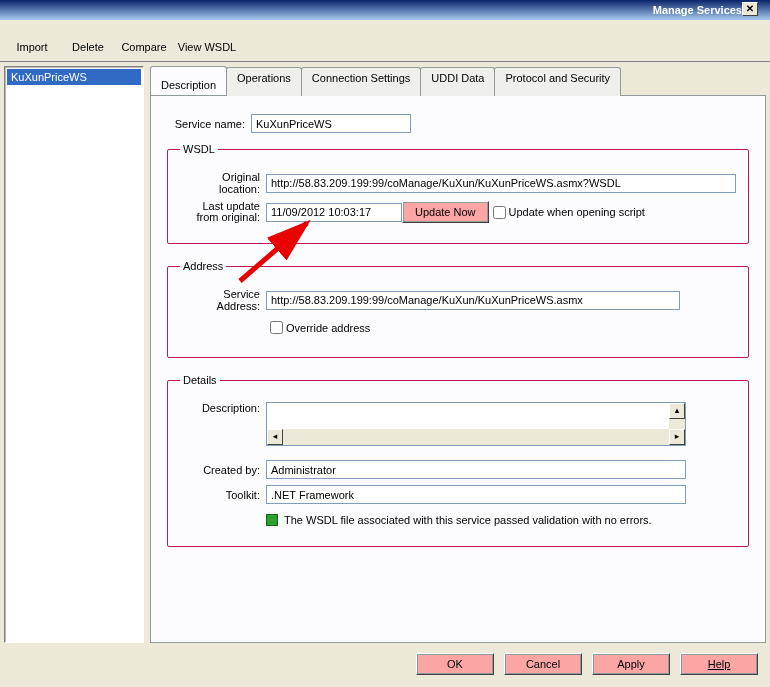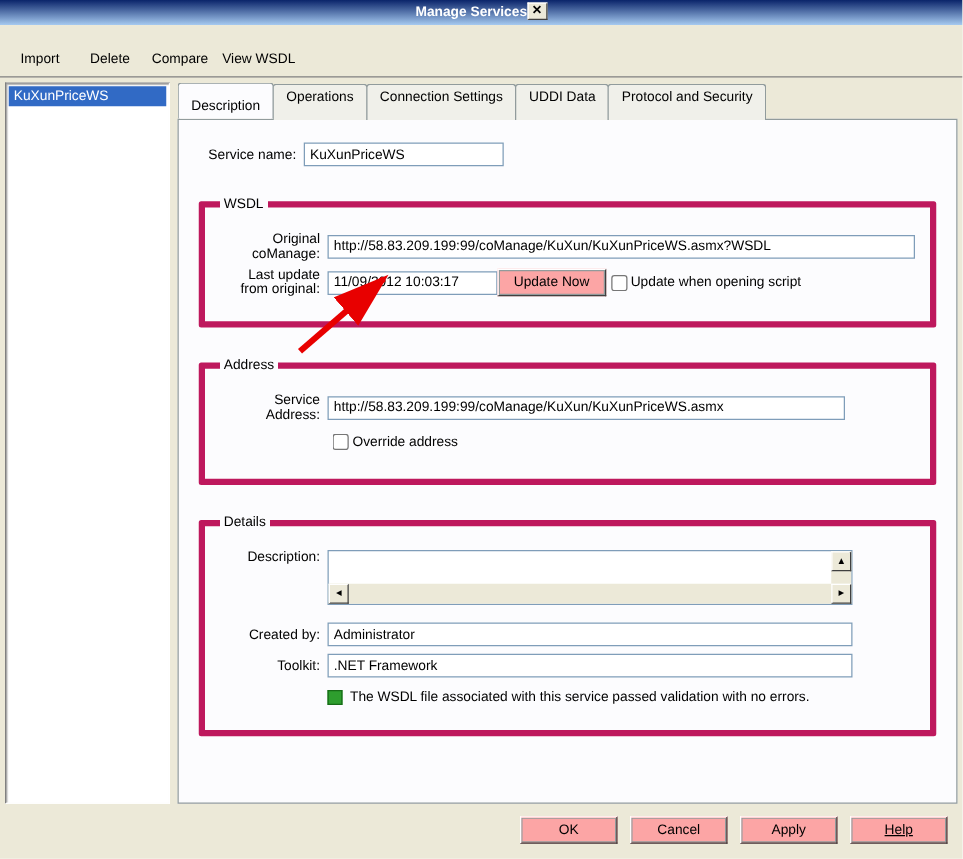--- a/index.html
+++ b/index.html
@@ -12,21 +12,21 @@
   height: 687px;
   overflow: hidden;
 }
 .titlebar {
   background: linear-gradient(#0a246a, #a6caf0);
   color: #fff;
   height: 20px;
   line-height: 20px;
   padding: 0 12px;
   display: flex;
-  justify-content: center;
+  justify-content: flex-end;
   font-weight: bold;
 }
 .close-btn {
   width: 16px; height: 14px;
   background: #ece9d8;
   border: 1px solid #fff;
   border-right-color: #404040; border-bottom-color: #404040;
   color: #000;
   font-size: 10px;
   text-align: center;
@@ -96,23 +96,23 @@
   top: 0;
   padding-top: 12px;
 }
 .tab-body {
   border: 1px solid #919b9c;
   background: #fcfcfe;
   flex: 1;
   padding: 12px 16px;
 }
 fieldset {
-  border: 5px solid #be185d;
+  border: 1px solid #be185d;
   border-radius: 2px;
-  margin: 24px 0 16px;
+  margin: 10px 0 16px;
   padding: 10px 12px 14px;
 }
 legend { color: #0046d5; padding: 0 3px; color:#000; }
 .row {
   display: flex;
   align-items: center;
   margin: 6px 0;
   gap: 0;
 }
 .label {
@@ -223,21 +223,21 @@
 
     <div class="tab-body">
       <div class="row">
         <span class="label">Service name:</span>
         <input type="text" style="width: 160px;" value="KuXunPriceWS">
       </div>
 
       <fieldset>
         <legend>WSDL</legend>
         <div class="row">
-          <span class="wlabel">Original coManage:</span>
+          <span class="wlabel">Original location:</span>
           <input type="text" style="width: 470px;" readonly="" value="http://58.83.209.199:99/coManage/KuXun/KuXunPriceWS.asmx?WSDL">
         </div>
         <div class="row">
           <span class="wlabel" style="line-height:11px">Last update from original:</span>
           <input type="text" style="width: 136px;" readonly="" value="11/09/2012 10:03:17">
           <button class="btn"><span>Update Now</span></button>
           <input type="checkbox" class="chk" style="">
           <span>Update when opening script</span>
         </div>
       </fieldset>

